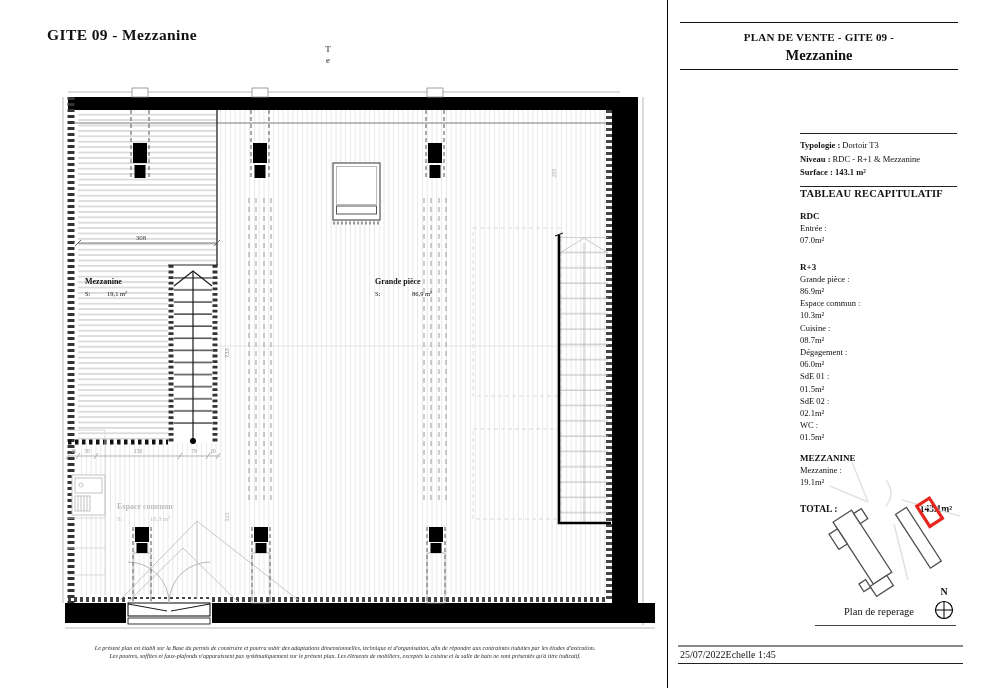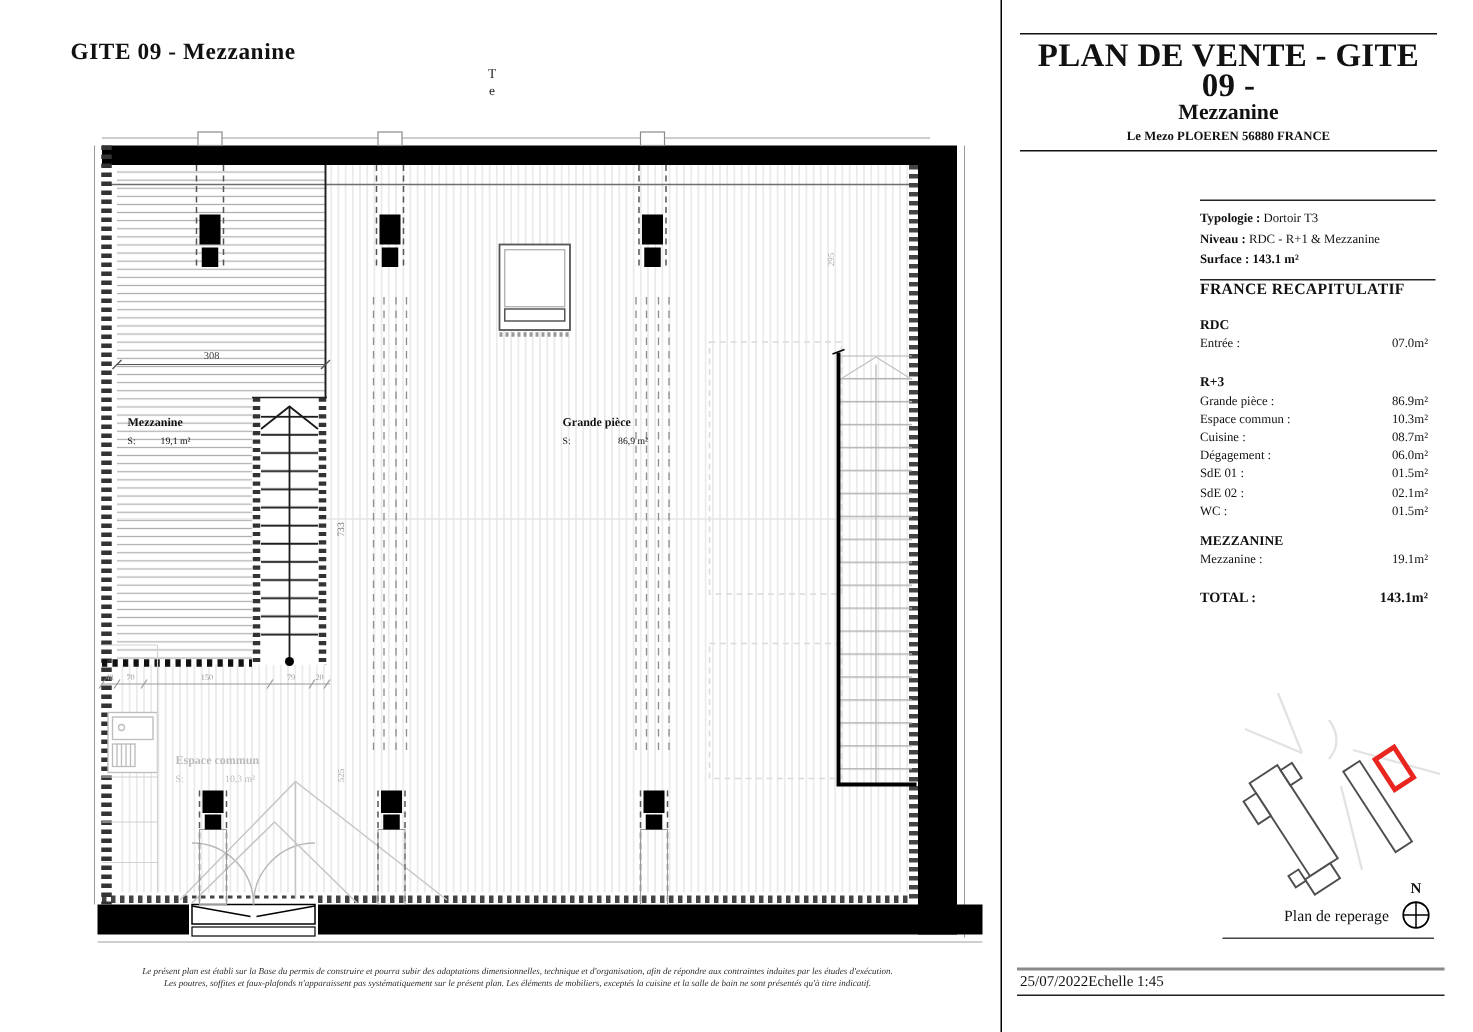--- a/index.html
+++ b/index.html
@@ -11,34 +11,34 @@
   .loft{left:262px;top:17px;font-size:26px;font-weight:400;letter-spacing:1.2px;color:#151515;}
   .loft-vert{left:321px;top:44px;width:14px;font-size:9px;line-height:11px;text-align:center;color:#222;}
   
   .plan{left:60px;top:85px;}
   
   .divider{left:667px;top:0;width:0;height:688px;border-left:1.6px solid #000;}
   
   .panel{left:668px;top:0;width:314px;height:688px;}
   .tb-header{position:absolute;left:12px;top:22px;width:278px;text-align:center;
              border-top:1.6px solid #111;border-bottom:1.6px solid #111;padding:4px 0 5px;}
-  .tb-title{font-size:22px;font-weight:bold;letter-spacing:.2px;line-height:20px;}
+  .tb-title{font-size:11px;font-weight:bold;letter-spacing:.2px;line-height:20px;}
   .tb-title2{font-size:14.5px;font-weight:bold;line-height:17px;}
   .tb-address{font-size:8.5px;font-weight:bold;margin-top:1px;}
   .spec{position:absolute;left:132px;top:133px;width:157px;font-size:8.5px;line-height:13.5px;
         border-top:1.4px solid #222;border-bottom:1.4px solid #222;padding:5px 0 6px;}
   .tableau-title{position:absolute;left:132px;top:188px;font-size:10.5px;font-weight:bold;letter-spacing:.2px;}
   .rectable{position:absolute;left:132px;top:210px;width:152px;font-size:8.5px;line-height:12.2px;}
   .rt-heading{font-weight:bold;font-size:9px;margin-top:14px;}
   .rt-heading.first{margin-top:0;}
   .rt-heading.mezz{margin-top:8px;}
-  .rt-row{display:flex;justify-content:space-between;}
+  .rt-row{display:flex;justify-content:space-between;flex-direction:column;}
   .rt-total{display:flex;justify-content:space-between;font-weight:bold;font-size:9.5px;margin-top:15px;}
   .minimap{position:absolute;left:122px;top:460px;}
-  .map-caption{position:absolute;left:188px;top:606px;font-size:10.5px;color:#111;}
+  .map-caption{position:absolute;left:176px;top:606px;font-size:10.5px;color:#111;}
   .compass{position:absolute;left:264px;top:585px;}
   .map-sep{position:absolute;left:147px;top:625px;width:141px;border-top:1.2px solid #444;}
   .datebar{position:absolute;left:10px;top:645px;width:281px;display:flex;justify-content:flex-start;
            border-top:2px solid #8a8a8a;border-bottom:1.4px solid #222;padding:2px 2px 3px 2px;font-size:10px;}
   
   .disclaimer{left:30px;top:644px;width:630px;font-size:6px;font-style:italic;
               line-height:8.2px;text-align:center;color:#2b2b2b;}
 </style>
 </head>
 <body>
@@ -267,30 +267,29 @@
     <div>Les poutres, soffites et faux-plafonds n'apparaissent pas systématiquement sur le présent plan. Les éléments de mobiliers, exceptés la cuisine et la salle de bain ne sont présentés qu'à titre indicatif.</div>
   </div>
 
   <div class="abs divider"></div>
 
   <div class="abs panel">
 
     <div class="tb-header">
       <div class="tb-title">PLAN DE VENTE - GITE 09 -</div>
       <div class="tb-title2">Mezzanine</div>
-      <div class="tb-address">Le Mezo PLOEREN 56880 FRANCE</div>
     </div>
 
     <div class="spec">
       <div><b>Typologie :</b> <span>Dortoir T3</span></div>
       <div><b>Niveau :</b> <span>RDC - R+1 &amp; Mezzanine</span></div>
       <div><b>Surface :</b> <b>143.1 m²</b></div>
     </div>
 
-    <div class="tableau-title">FRANCE RECAPITULATIF</div>
+    <div class="tableau-title">TABLEAU RECAPITULATIF</div>
 
     <div class="rectable">
       <div class="rt-heading first">RDC</div>
       <div class="rt-row">
         <span>Entrée :</span>
         <span>07.0m²</span>
       </div>
 
       <div class="rt-heading">R+3</div>
       <div class="rt-row">

